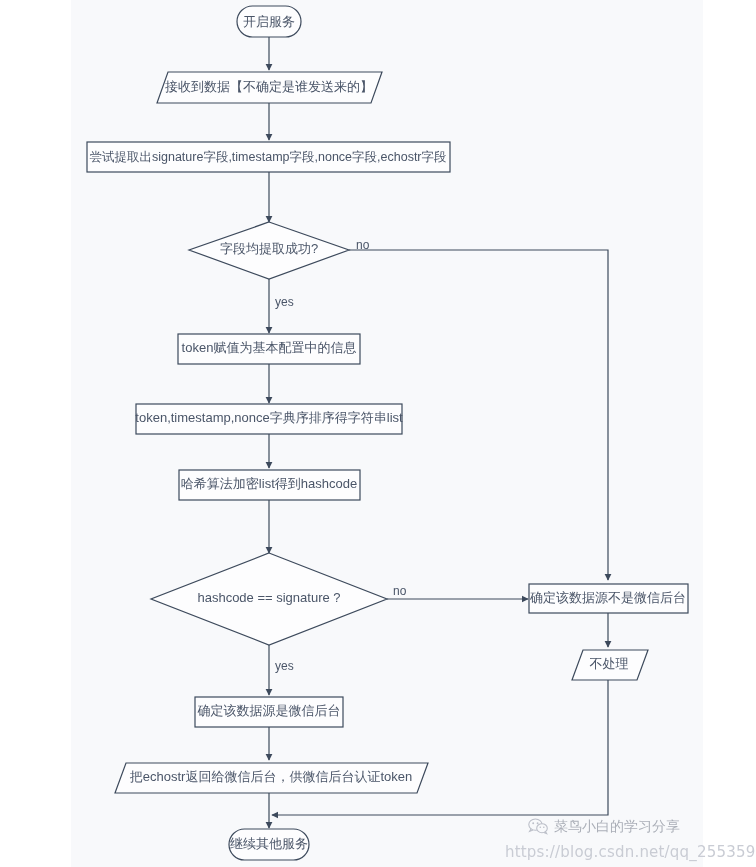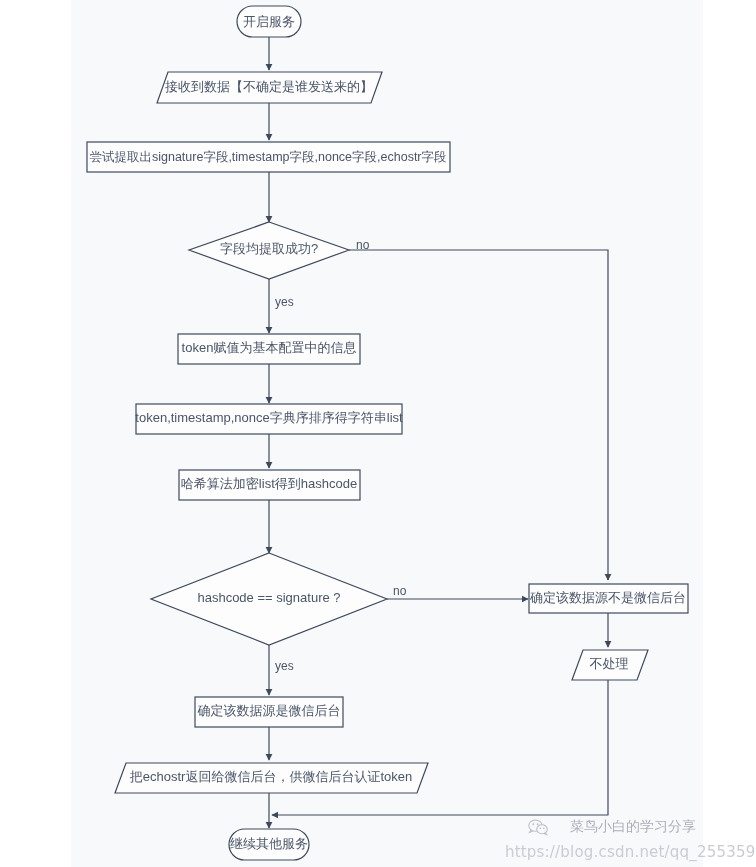--- a/index.html
+++ b/index.html
@@ -59,22 +59,22 @@
     font-family: "Liberation Sans", "DejaVu Sans", sans-serif;
     font-size: 12px;
     text-anchor: start;
     dominant-baseline: middle;
   }
   #watermark {
     position: absolute;
     left: 528px;
     top: 818px;
     display: flex;
-    align-items: flex-end;
-    gap: 22px;
+    align-items: flex-start;
+    gap: 6px;
     opacity: 0.55;
   }
   #watermark .wm-text {
     color: #6b7280;
     font-size: 14px;
     font-family: "DejaVu Sans", sans-serif;
     white-space: nowrap;
   }
   #wm-icon svg { display: block; }
   #url-watermark {

